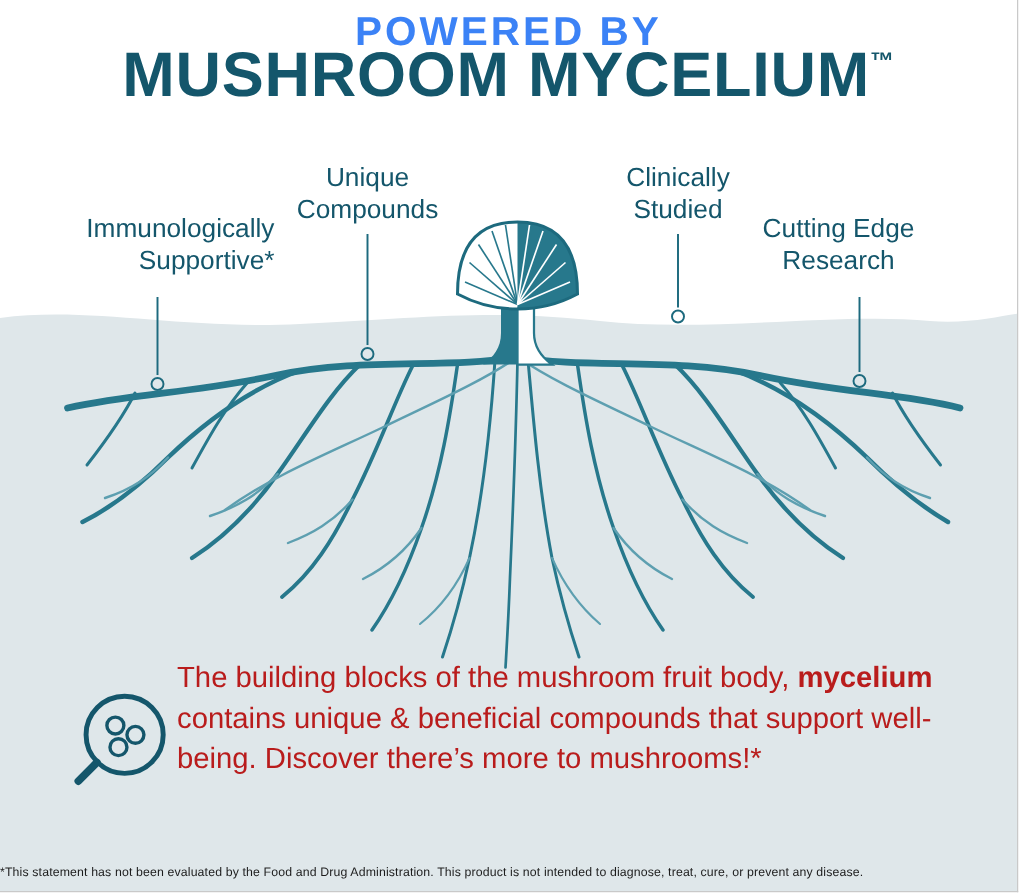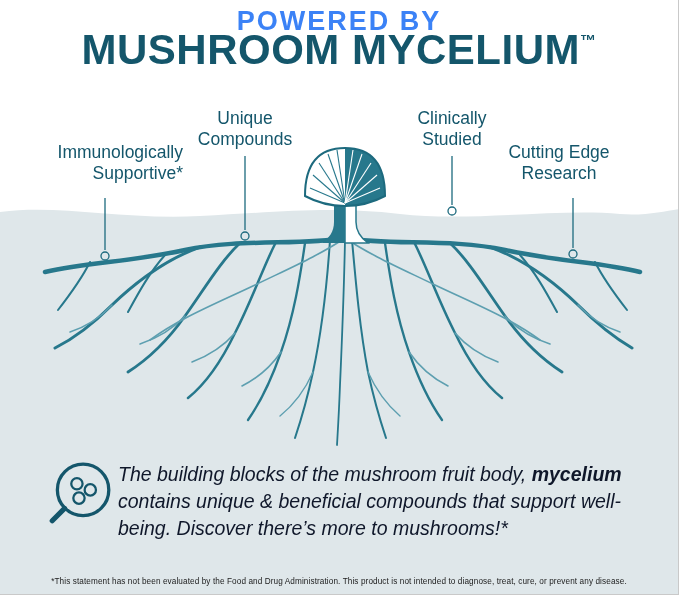--- a/index.html
+++ b/index.html
@@ -33,29 +33,27 @@
     white-space:pre-line;
     font-size:17.5px;font-weight:500;line-height:1.22;
     color:#14566b;
   }
   .c1{left:18px;top:142px;width:165px;text-align:right;}
   .c2{left:185px;top:108px;width:120px;}
   .c3{left:392px;top:108px;width:120px;}
   .c4{left:484px;top:142px;width:150px;}
   .magnifier{position:absolute;left:44px;top:458px;width:72px;height:72px;}
   .bodytext{
-    position:absolute;left:118px;top:461px;width:548px;margin:0;
+    position:absolute;left:118px;top:439px;width:548px;margin:0;
     font-size:19.5px;line-height:27px;
-    color:#0f172a;
-    font-style:italic;
+    color:#b91c1c;
   }
   .bodytext strong{font-weight:700;}
   .footnote{
     position:absolute;left:0;top:577px;width:100%;
-    text-align:center;
     font-size:8.2px;color:#1c1c1c;letter-spacing:0.1px;
   }
 </style>
 </head>
 <body>
 
 <div class="canvas">
 
   <svg class="art" viewBox="0 0 679 595" aria-hidden="true">
 

